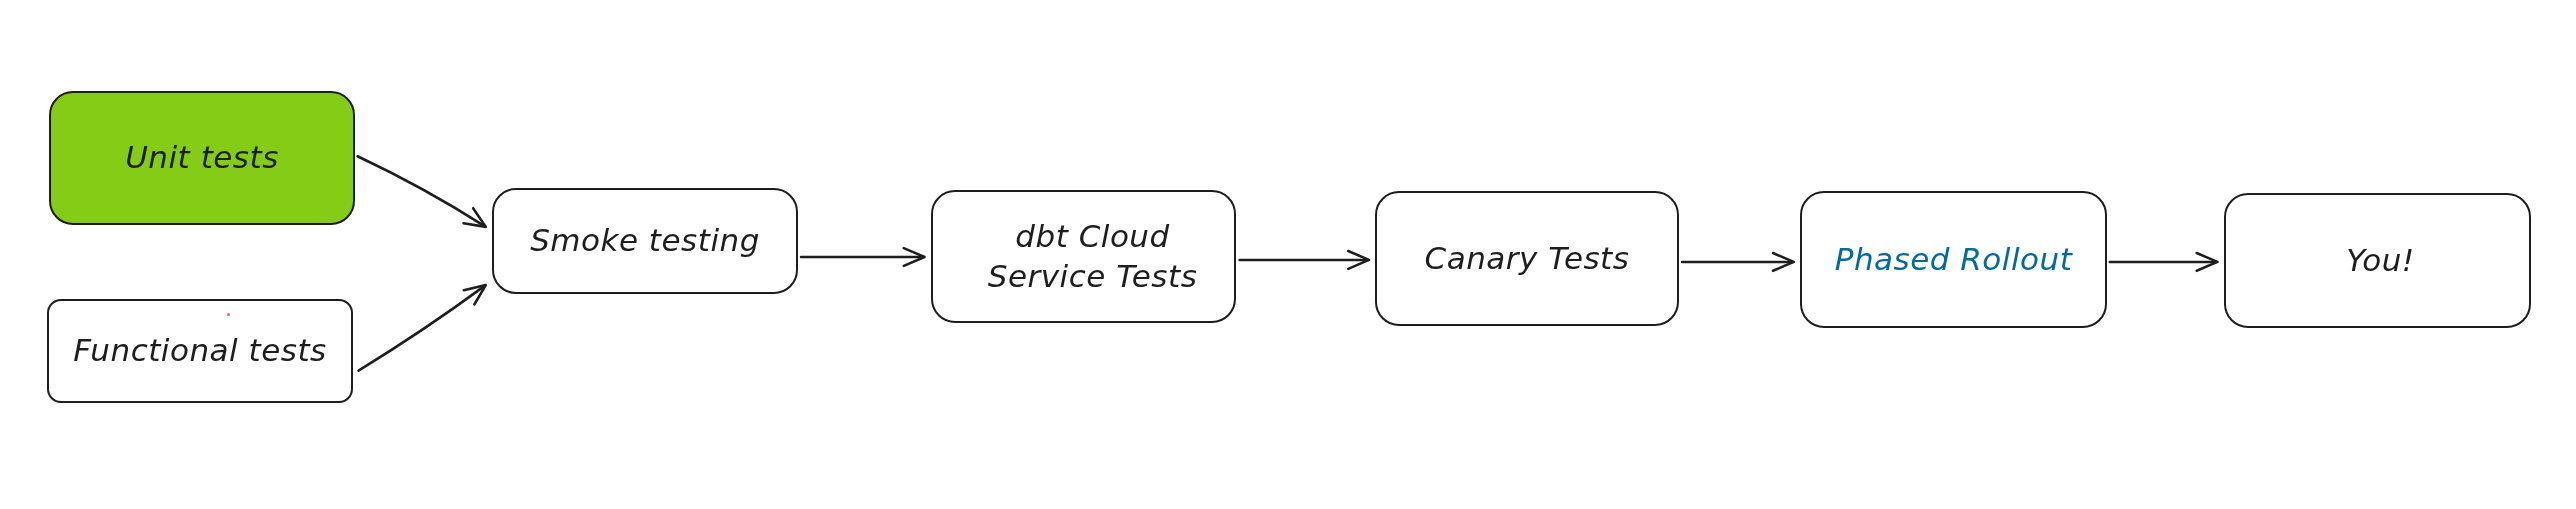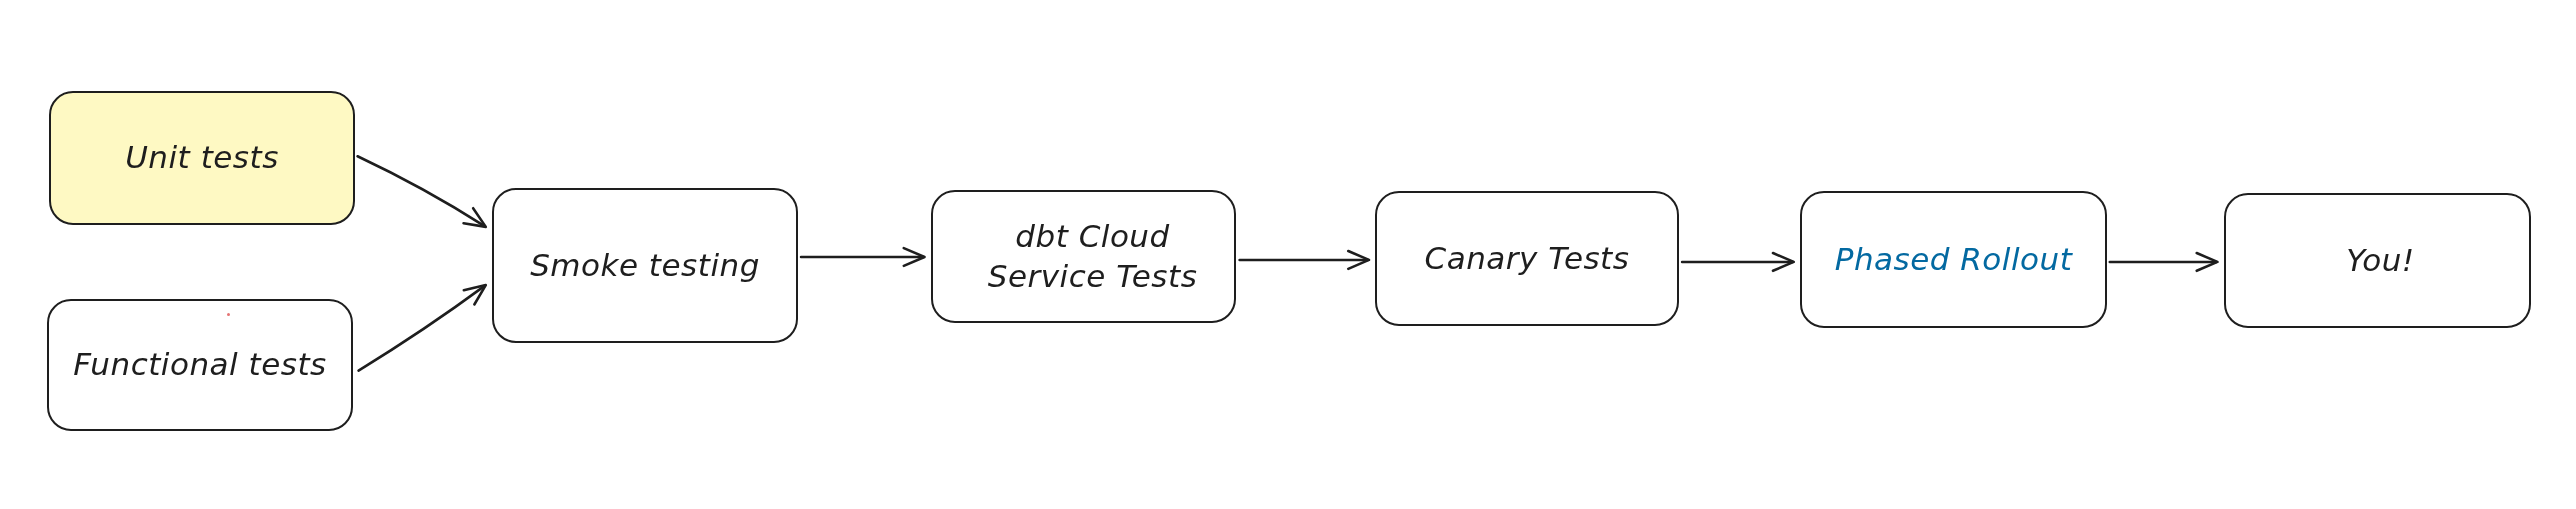--- a/index.html
+++ b/index.html
@@ -35,22 +35,22 @@
     text-align: center;
     color: #1e1e1e;
     font-size: 31px;
     font-style: italic;
     letter-spacing: 0.5px;
     line-height: 1.28;
     white-space: pre-line;
   }
   
   .n-unit       { left: 49px;   top: 91px;  width: 306px; height: 134px; }
-  .n-functional { left: 47px;   top: 299px; width: 306px; height: 132px; }
-  .n-smoke      { left: 492px;  top: 188px; width: 306px; height: 155px; }
+  .n-functional { left: 47px;   top: 299px; width: 306px; height: 104px; border-radius: 14px; }
+  .n-smoke      { left: 492px;  top: 188px; width: 306px; height: 106px; }
   .n-dbt        { left: 931px;  top: 190px; width: 305px; height: 133px; }
   .n-canary     { left: 1375px; top: 191px; width: 304px; height: 135px; }
   .n-phased     { left: 1800px; top: 191px; width: 307px; height: 137px; }
   .n-you        { left: 2224px; top: 193px; width: 307px; height: 135px; padding-left: 6px; }
   .speck {
     position: absolute;
     left: 227px;
     top: 313px;
     width: 3px;
     height: 3px;
@@ -69,21 +69,21 @@
       </marker>
     </defs>
     <path d="M362,158 Q430,190 491,229" fill="none" stroke="#1e1e1e" stroke-width="2.6" stroke-linecap="round" marker-end="url(#arrowhead)"></path>
     <path d="M363,375 Q430,334 491,289" fill="none" stroke="#1e1e1e" stroke-width="2.6" stroke-linecap="round" marker-end="url(#arrowhead)"></path>
     <path d="M811,260 L935,260" fill="none" stroke="#1e1e1e" stroke-width="2.6" stroke-linecap="round" marker-end="url(#arrowhead)"></path>
     <path d="M1255,263 L1385,263" fill="none" stroke="#1e1e1e" stroke-width="2.6" stroke-linecap="round" marker-end="url(#arrowhead)"></path>
     <path d="M1703,265 L1815,265" fill="none" stroke="#1e1e1e" stroke-width="2.6" stroke-linecap="round" marker-end="url(#arrowhead)"></path>
     <path d="M2136,265 L2244,265" fill="none" stroke="#1e1e1e" stroke-width="2.6" stroke-linecap="round" marker-end="url(#arrowhead)"></path>
   </svg>
 
-  <div class="node n-unit" style="border-color: rgb(30, 30, 30); color: rgb(30, 30, 30); background: #fef9c3;">
+  <div class="node n-unit" style="border-color: rgb(30, 30, 30); color: rgb(30, 30, 30); background: #84cc16;">
     <span class="node-label">Unit tests</span>
   </div>
 
   <div class="node n-functional" style="border-color: rgb(30, 30, 30); color: rgb(30, 30, 30); background: rgb(255, 255, 255);">
     <span class="node-label">Functional tests</span>
   </div>
 
   <div class="node n-smoke" style="border-color: rgb(30, 30, 30); color: rgb(30, 30, 30); background: rgb(255, 255, 255);">
     <span class="node-label">Smoke testing</span>
   </div>

